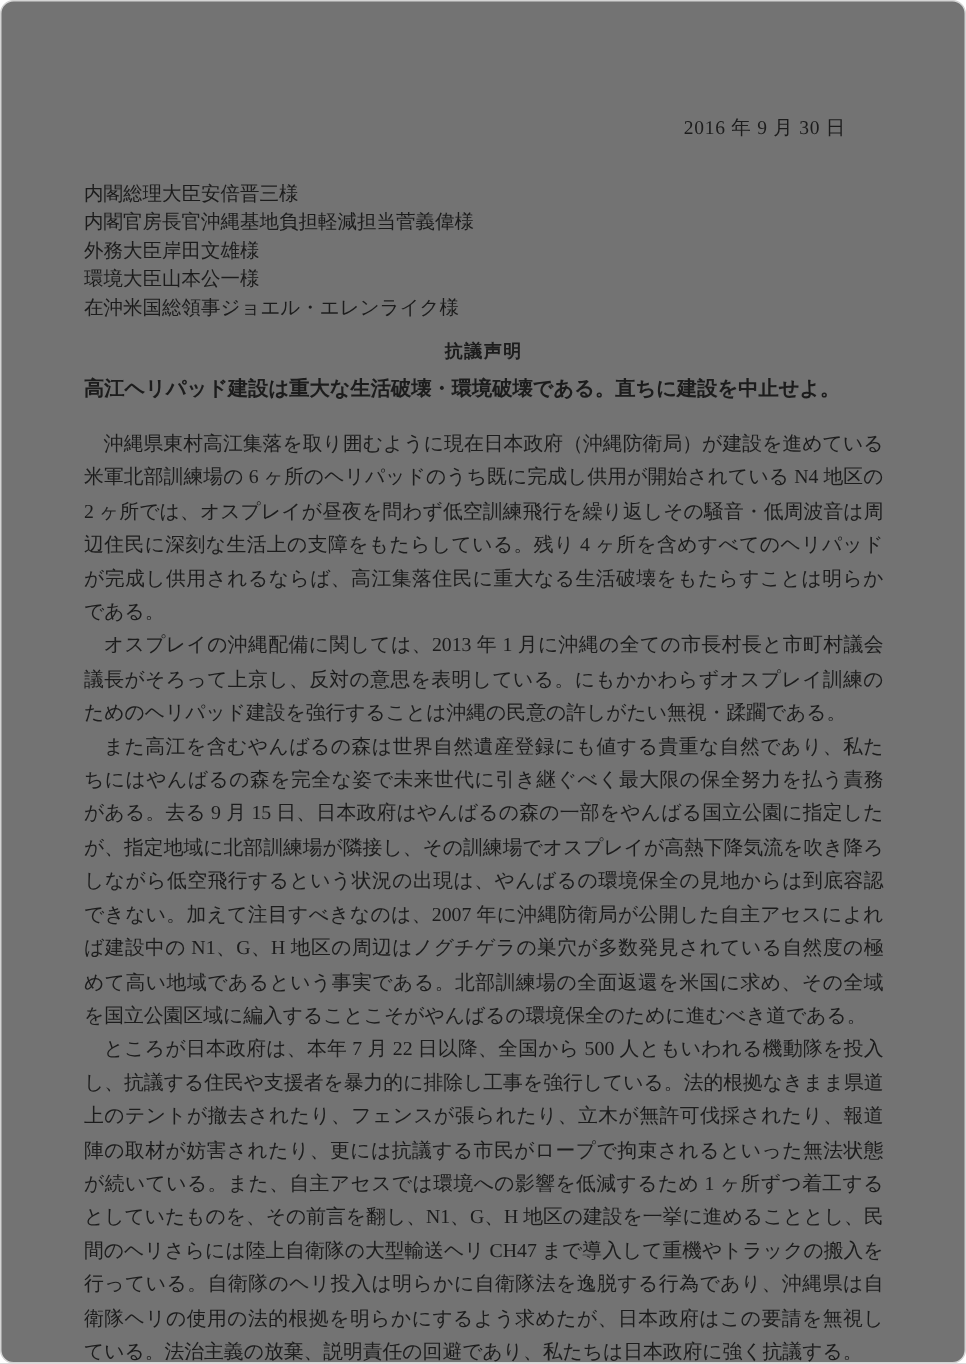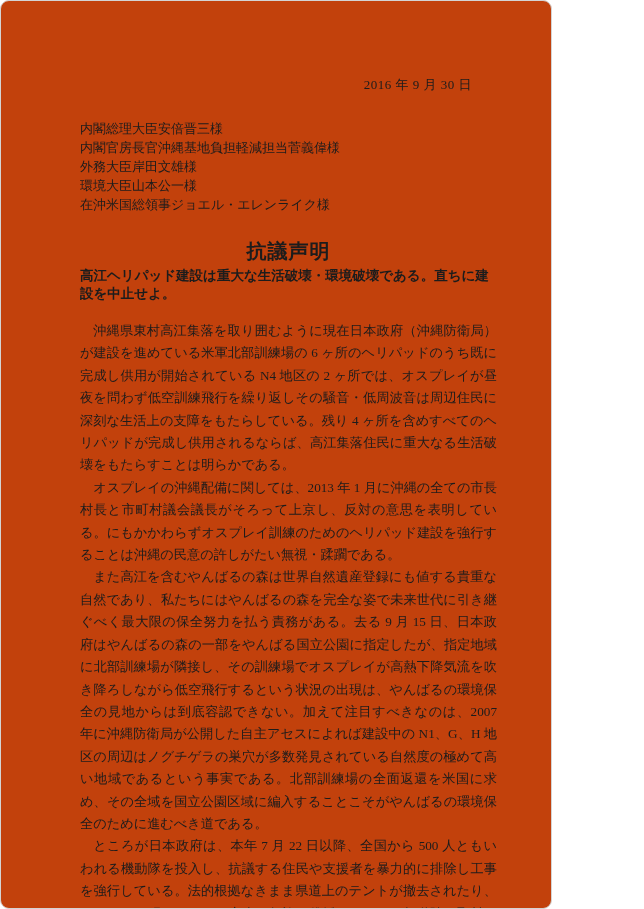--- a/index.html
+++ b/index.html
@@ -4,49 +4,48 @@
 <style>
   * { margin: 0; padding: 0; box-sizing: border-box; }
   html, body {
     width: 644px;
     background: #ffffff;
     font-family: "Liberation Serif", "DejaVu Serif", serif;
     color: #1c1c1c;
   }
   .page {
     position: relative;
-    width: 552px;
+    width: 644px;
     height: 909px;
-    background: #c2410c;
+    background: #737373;
     border: 1px solid #d4d4d4;
     border-radius: 9px;
     overflow: hidden;
-    padding-left: 24px;
   }
   .content {
     padding: 76px 54px 0 55px; 
   }
   .date-line {
     text-align: right;
     padding-right: 25px;
     font-size: 13px;
     line-height: 16px;
     letter-spacing: 0.5px;
   }
   .recipients {
     margin-top: 26px;
     font-size: 13px;
     line-height: 19px;
   }
   .doc-title {
-    margin-top: 26px;
+    margin-top: 9px;
     text-align: center;
     font-family: "Liberation Sans", "DejaVu Sans", sans-serif;
     font-weight: bold;
-    font-size: 20px;
+    font-size: 12px;
     line-height: 22px;
     letter-spacing: 1px;
   }
   .doc-subtitle {
     margin-top: 5px;
     text-align: left;
     font-family: "Liberation Sans", "DejaVu Sans", sans-serif;
     font-weight: bold;
     font-size: 13.5px;
     line-height: 18px;

